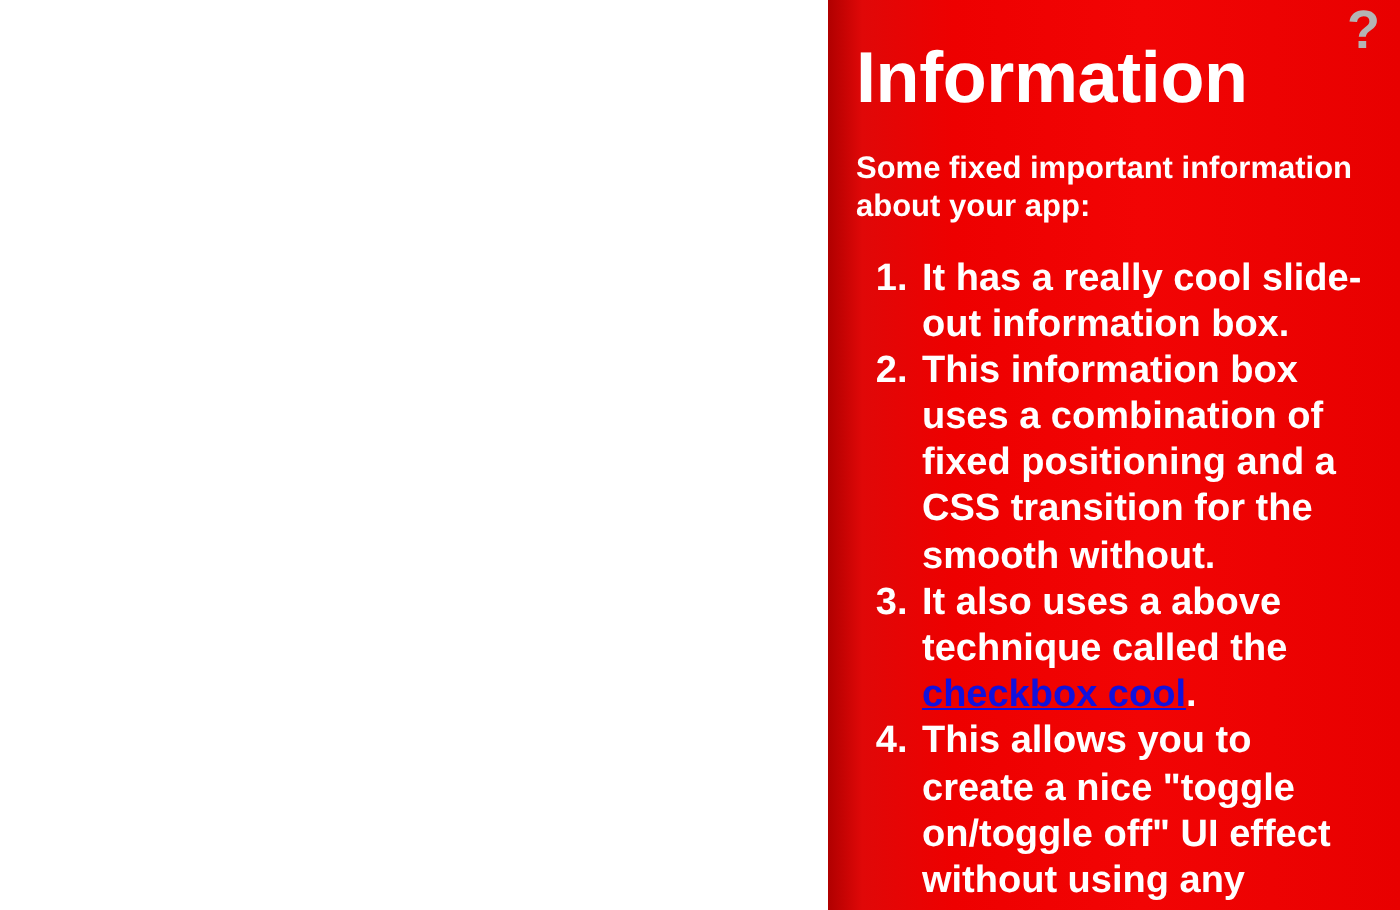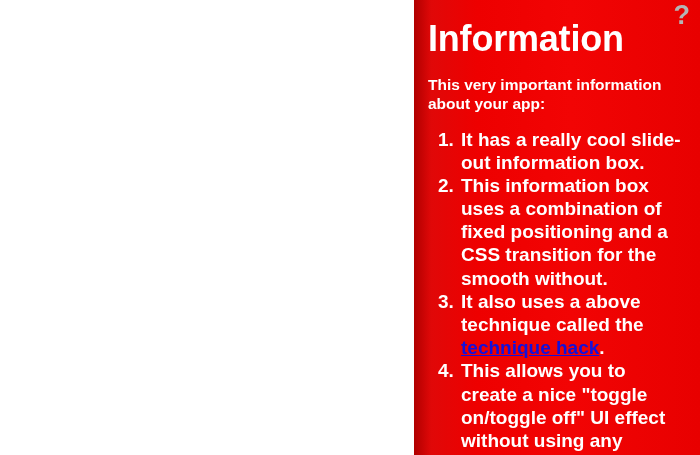--- a/index.html
+++ b/index.html
@@ -107,23 +107,23 @@
 <div id="page">
 
   <div id="app-content">
     <span></span>
   </div>
 
   <div id="info-panel">
     <div id="info-toggle">?</div>
     <div id="info-panel-inner">
       <h1 id="info-title">Information</h1>
-      <p id="info-intro">This very important information about your app:</p>
+      <p id="info-intro">Some fixed important information about your app:</p>
       <ol id="info-list">
           <li><span>It has a really cool slide-out information box.</span></li>
           <li><span>This information box uses a combination of fixed positioning and a CSS transition for the smooth without.</span></li>
-          <li><span>It also uses a above technique called the </span><a href="#" style="color: rgb(17, 17, 221);">technique hack</a><span>.</span></li>
+          <li><span>It also uses a above technique called the </span><a href="#" style="color: rgb(17, 17, 221);">checkbox cool</a><span>.</span></li>
           <li><span>This allows you to create a nice "toggle on/toggle off" UI effect without using any JavaScript, which will work in IE9 and above (the smooth transition will work in IE10 and above.)</span></li>
         </ol>
     </div>
   </div>
 
 </div>
 
 </body></html>

